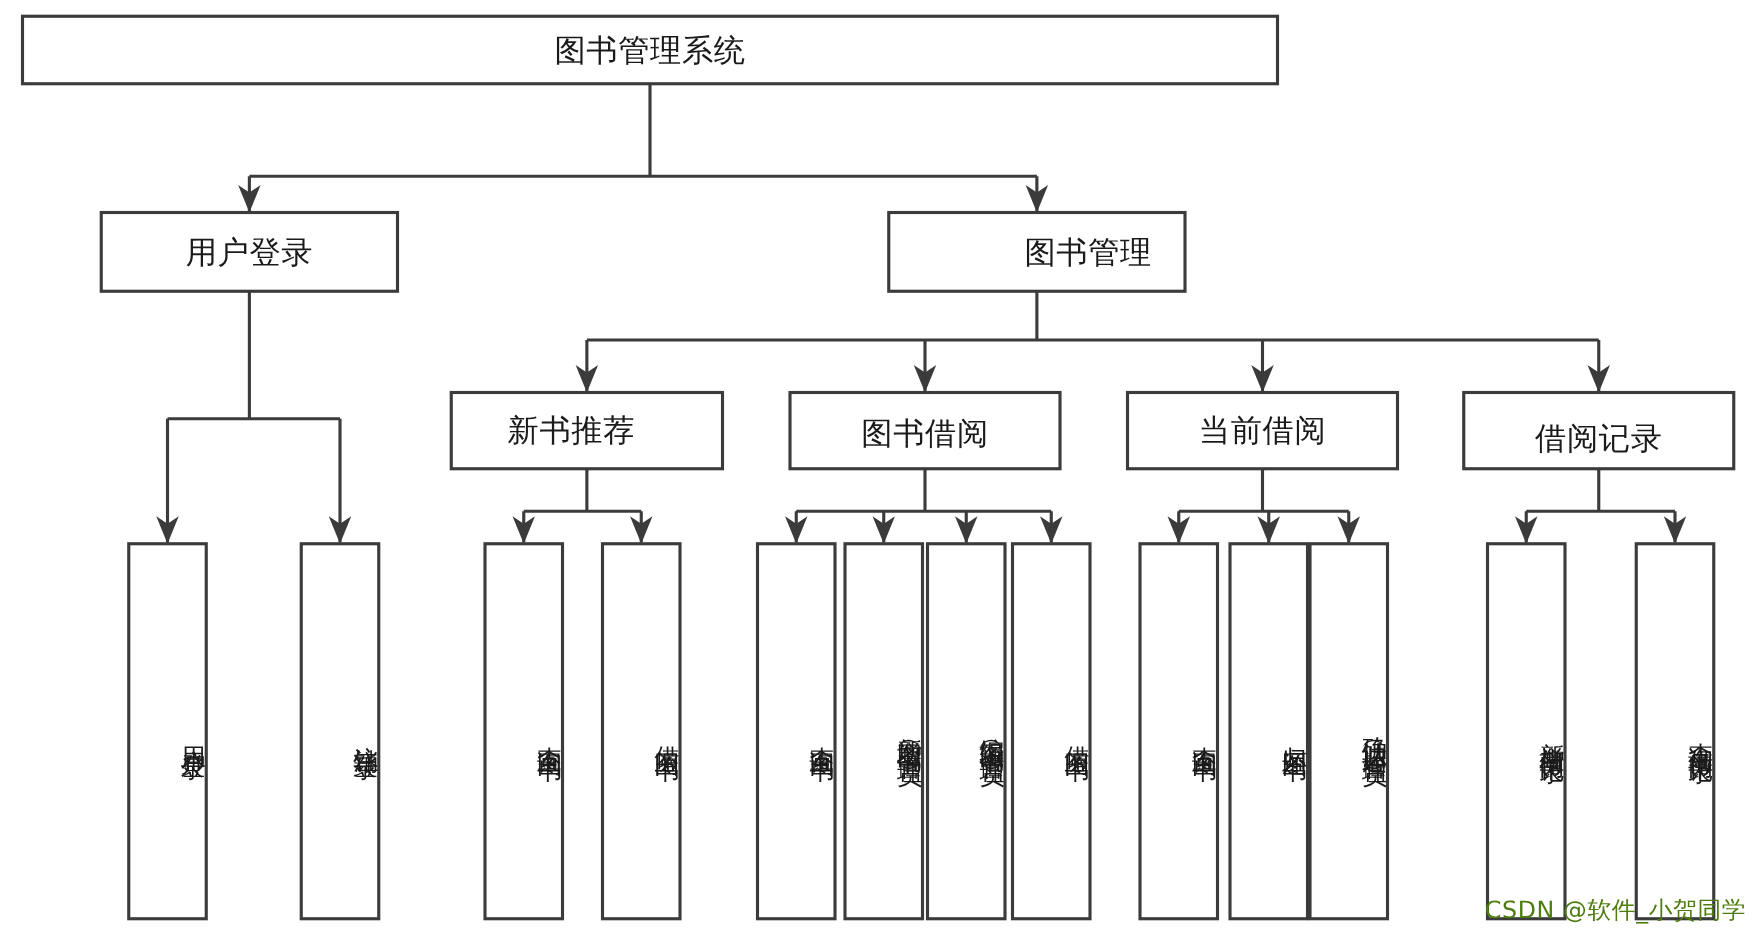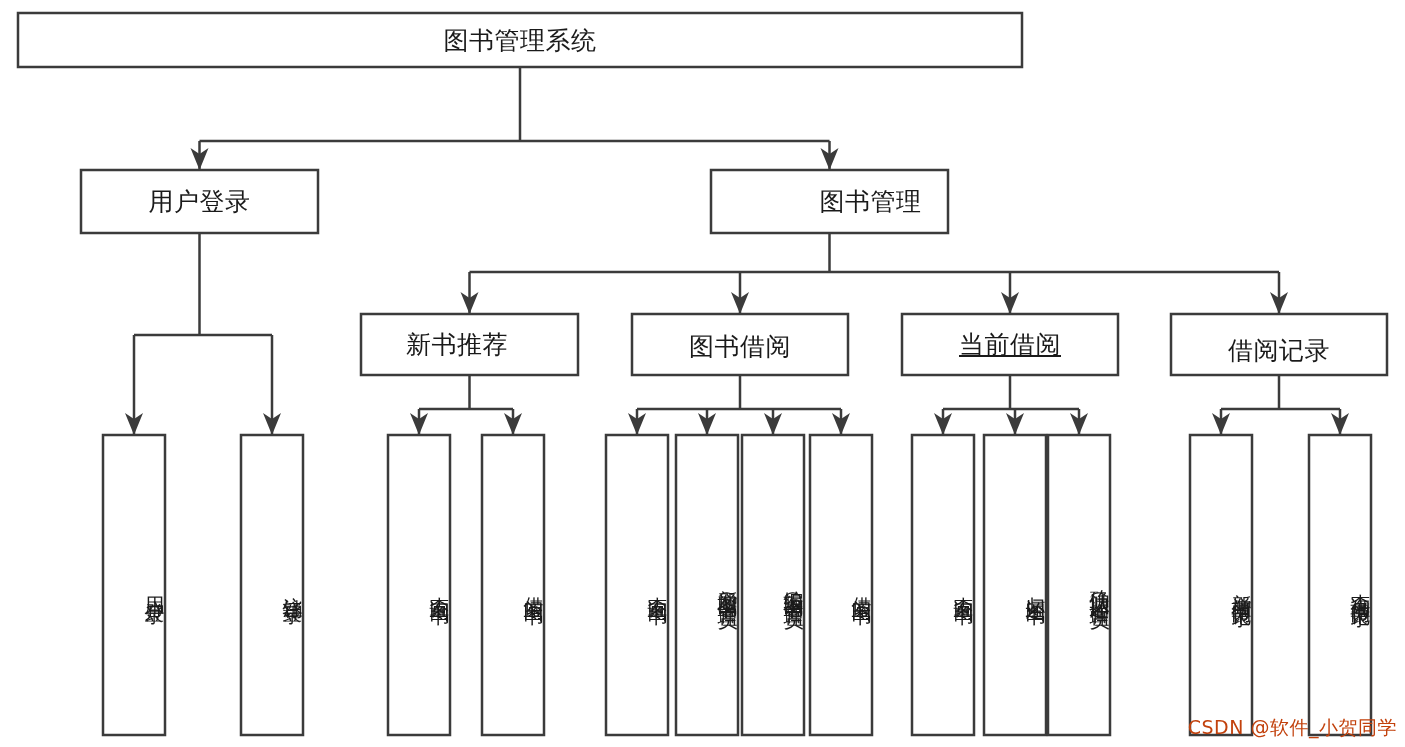--- a/index.html
+++ b/index.html
@@ -63,21 +63,21 @@
     line-height: 1;
     align-items: flex-start;
     justify-content: center;
     padding-top: 4px;
   }
   #watermark {
     position: absolute;
     right: 8px;
     bottom: 6px;
     font-size: 19px;
-    color: #c2410c;
+    color: #4d7c0f;
     font-family: "DejaVu Sans", "Liberation Sans", sans-serif;
     white-space: nowrap;
     letter-spacing: 0.5px;
   }
 </style>
 </head>
 <body>
 
 <div id="diagram-root">
 
@@ -159,21 +159,21 @@
         <rect x="1309" y="435" width="62" height="300" class="node-box"></rect>
       </g>
   </svg>
 
   <div id="labels-layer">
       <div class="node-label horizontal" style="left: 18px; top: 13px; width: 1004px; height: 54px;">图书管理系统</div>
       <div class="node-label horizontal" style="left: 81px; top: 170px; width: 237px; height: 63px;">用户登录</div>
       <div class="node-label horizontal" style="left: 711px; top: 170px; width: 237px; height: 63px; margin-left: 41px;">图书管理</div>
       <div class="node-label horizontal" style="left: 361px; top: 314px; width: 192px; height: 61px;">新书推荐</div>
       <div class="node-label horizontal" style="left: 632px; top: 314px; width: 216px; height: 64px;">图书借阅</div>
-      <div class="node-label horizontal" style="left: 902px; top: 314px; width: 216px; height: 61px; text-decoration: underline;">当前借阅</div>
+      <div class="node-label horizontal" style="left: 902px; top: 314px; width: 216px; height: 61px;">当前借阅</div>
       <div class="node-label horizontal" style="left: 1171px; top: 314px; width: 216px; height: 73px;">借阅记录</div>
       <div class="node-label vertical" style="left: 103px; top: 435px; width: 62px; height: 300px;">用户登录</div>
       <div class="node-label vertical" style="left: 241px; top: 435px; width: 62px; height: 300px;">注销登录</div>
       <div class="node-label vertical" style="left: 388px; top: 435px; width: 62px; height: 300px;">查询图书</div>
       <div class="node-label vertical" style="left: 482px; top: 435px; width: 62px; height: 300px;">借阅图书</div>
       <div class="node-label vertical" style="left: 606px; top: 435px; width: 62px; height: 300px;">查询图书</div>
       <div class="node-label vertical" style="left: 676px; top: 435px; width: 62px; height: 300px;">新增图书（管理员）</div>
       <div class="node-label vertical" style="left: 742px; top: 435px; width: 62px; height: 300px;">编辑图书（管理员）</div>
       <div class="node-label vertical" style="left: 810px; top: 435px; width: 62px; height: 300px;">借阅图书</div>
       <div class="node-label vertical" style="left: 912px; top: 435px; width: 62px; height: 300px;">查询图书</div>

